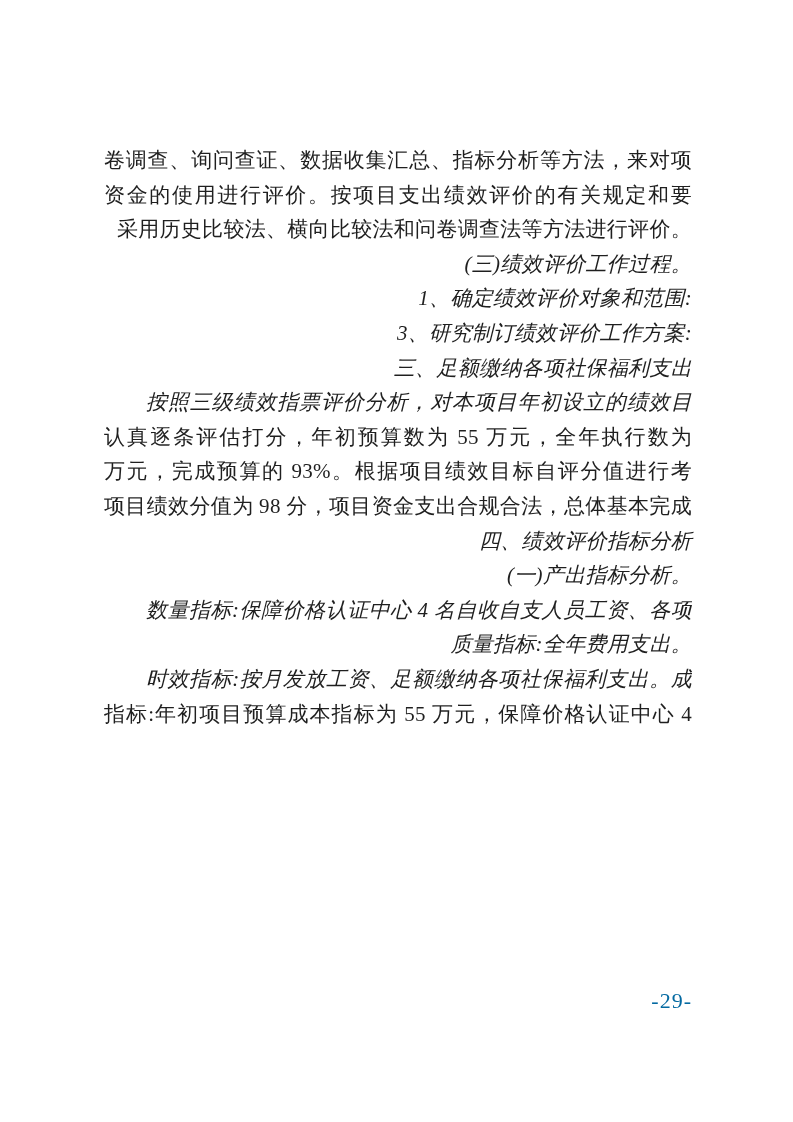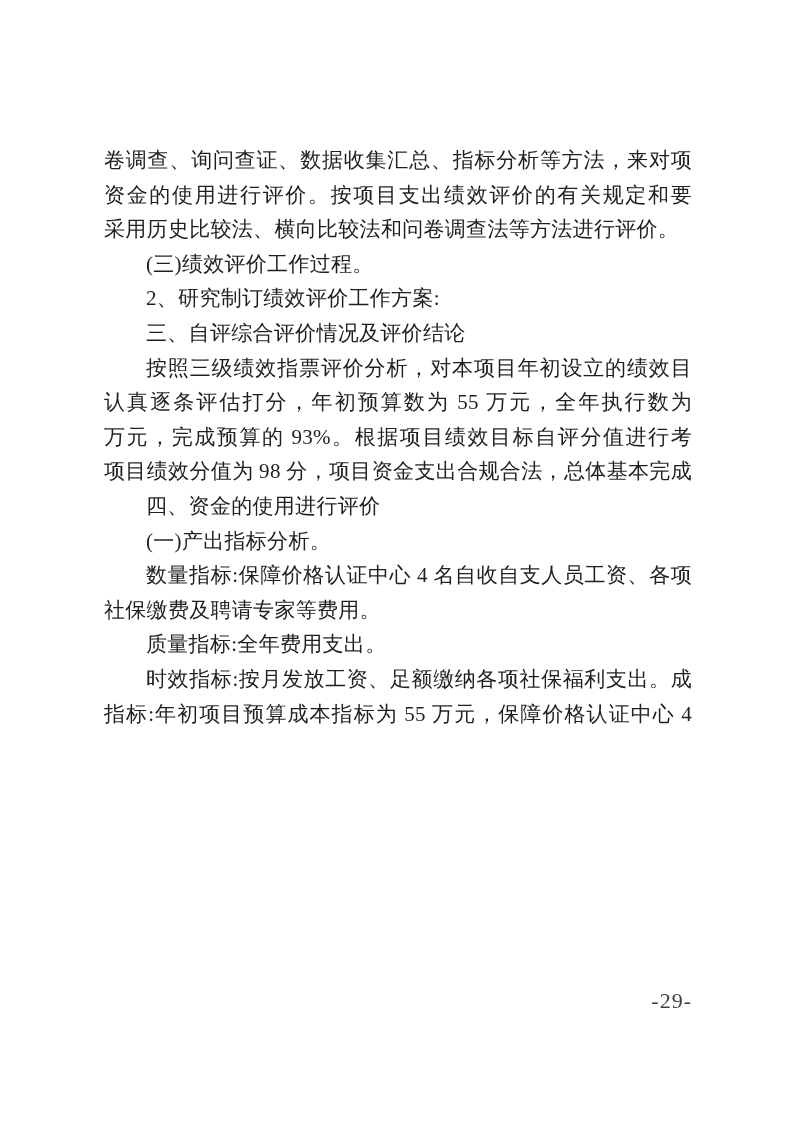--- a/index.html
+++ b/index.html
@@ -25,63 +25,64 @@
   .doc-body {
     position: absolute;
     left: 104px;
     top: 143px;
     width: 588px;
     font-size: 21px;
   }
   .line {
     line-height: 34.6px;
     height: 34.6px;
-    text-align: left;
+    text-align: right;
     letter-spacing: 0.3px;
     white-space: nowrap;
   }
   .line.fill {
     white-space: normal;
     text-align: justify;
     text-align-last: justify;
     text-justify: inter-character;
     overflow: hidden;
   }
   .line.indent {
     text-indent: 2em;
+    font-style: italic;
   }
   .page-number {
     position: absolute;
     left: 104px;
     top: 986px;
     width: 588px;
     text-align: right;
     font-size: 22px;
     line-height: 30px;
     letter-spacing: 1px;
-    color: #404040;
+    color: #0369a1;
   }
 </style>
 </head>
 <body>
 
 <div class="page">
   <div class="doc-body">
       <div class="line fill">卷调查、询问查证、数据收集汇总、指标分析等方法，来对项目</div>
       <div class="line fill">资金的使用进行评价。按项目支出绩效评价的有关规定和要求，</div>
       <div class="line">采用历史比较法、横向比较法和问卷调查法等方法进行评价。</div>
       <div class="line indent">(三)绩效评价工作过程。</div>
-      <div class="line indent">2、研究制订绩效评价工作方案:</div>
-      <div class="line indent">三、自评综合评价情况及评价结论</div>
+      <div class="line indent">1、确定绩效评价对象和范围:</div>
+      <div class="line indent">3、研究制订绩效评价工作方案:</div>
+      <div class="line indent">三、足额缴纳各项社保福利支出</div>
       <div class="line indent fill">按照三级绩效指票评价分析，对本项目年初设立的绩效目标</div>
       <div class="line fill">认真逐条评估打分，年初预算数为 55 万元，全年执行数为 51.15</div>
       <div class="line fill">万元，完成预算的 93%。根据项目绩效目标自评分值进行考核，</div>
       <div class="line fill">项目绩效分值为 98 分，项目资金支出合规合法，总体基本完成了</div>
-      <div class="line indent">四、资金的使用进行评价</div>
+      <div class="line indent">四、绩效评价指标分析</div>
       <div class="line indent">(一)产出指标分析。</div>
       <div class="line indent fill">数量指标:保障价格认证中心 4 名自收自支人员工资、各项</div>
-      <div class="line">社保缴费及聘请专家等费用。</div>
       <div class="line indent">质量指标:全年费用支出。</div>
       <div class="line indent fill">时效指标:按月发放工资、足额缴纳各项社保福利支出。成本</div>
       <div class="line fill">指标:年初项目预算成本指标为 55 万元，保障价格认证中心 4 名</div>
     </div>
   <div class="page-number">-29-</div>
 </div>
 
 </body></html>

